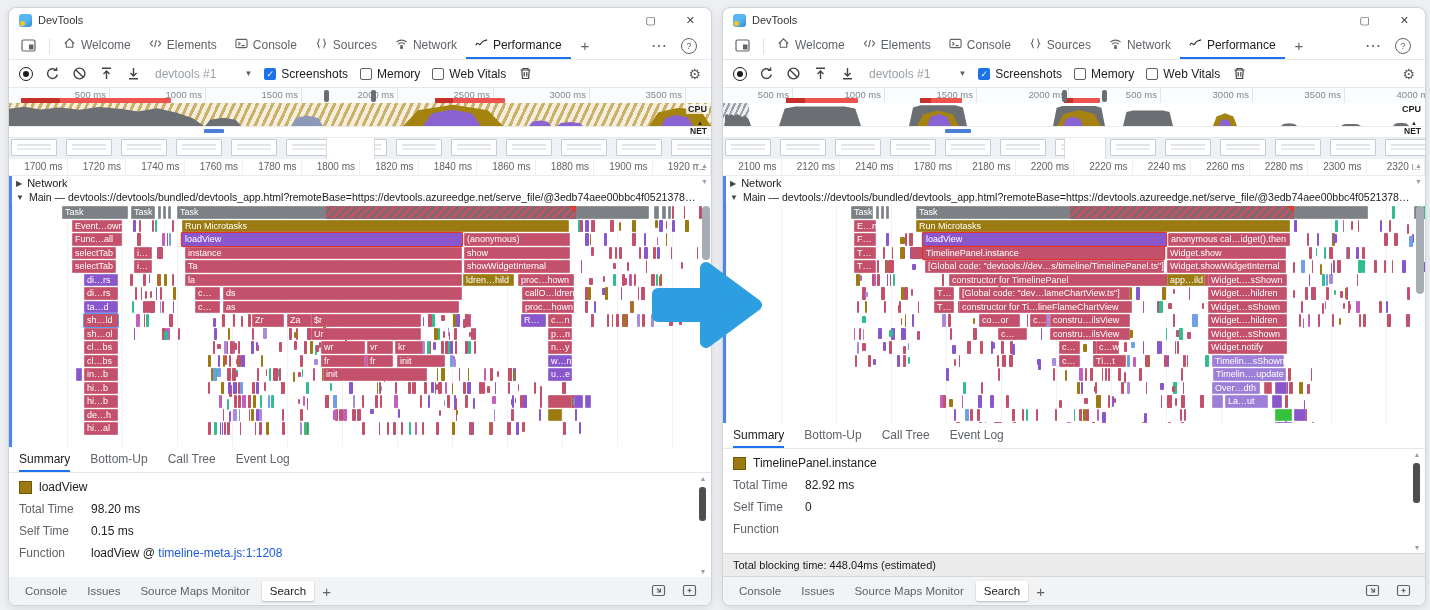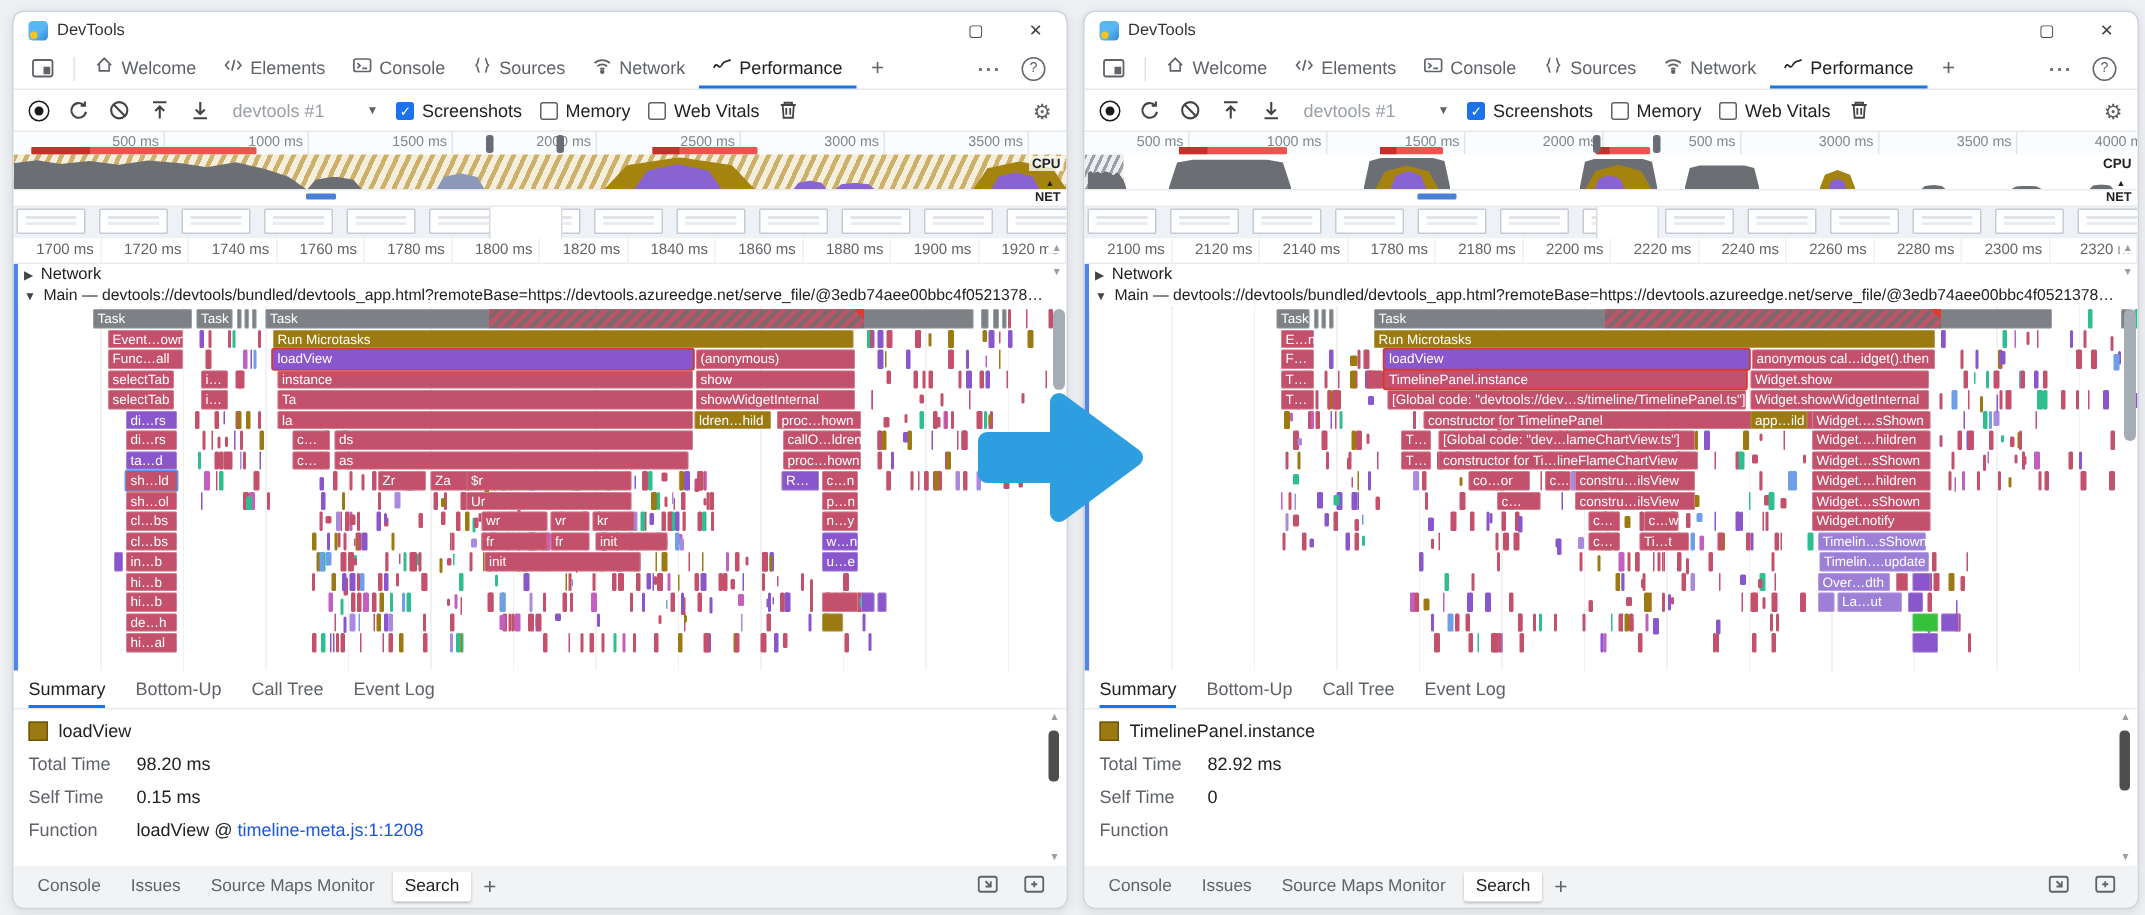--- a/index.html
+++ b/index.html
@@ -1558,20 +1558,21 @@
       </div>
       <div class="srow">
         <div class="slabel">Self Time</div>
         <div class="sval">0</div>
       </div>
       <div class="srow">
         <div class="slabel">Function</div>
       </div>
       <div class="sumscroll">▲<div class="sumthumb" style="top: 12px; height: 40px;"></div><div style="position: absolute; bottom: 0px; left: 0px; right: 0px;">▼</div></div>
     </div>
+    <div class="tbt">Total blocking time: 448.04ms (estimated)</div>
     <div class="drawer">
       <div class="dtab">Console</div>
       <div class="dtab">Issues</div>
       <div class="dtab">Source Maps Monitor</div>
       <div class="dtab active">Search</div>
       <div class="dplus">+</div>
       <div class="dicons">
         <div><svg viewBox="0 0 15 15" fill="none" stroke="currentColor" stroke-width="1.2">
             <rect x="1.5" y="2.5" width="12" height="10" rx="1.5"></rect>
             <path d="M6 5.5 9.5 9M9.5 5.5v3.5H6"></path>

